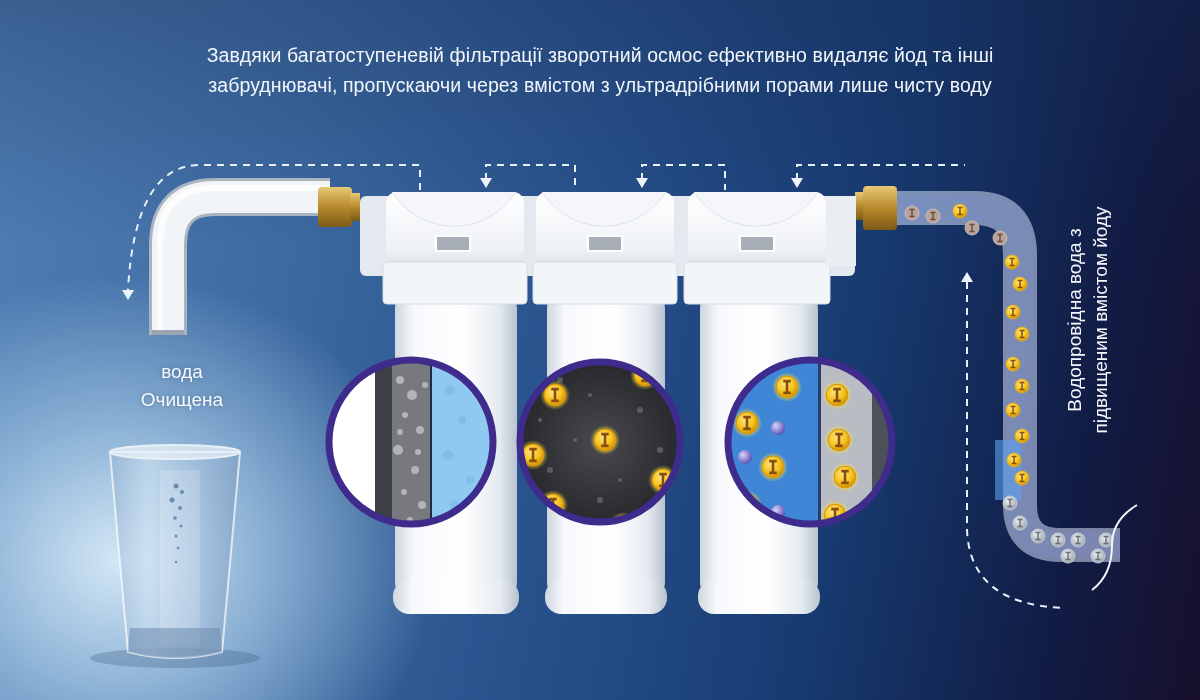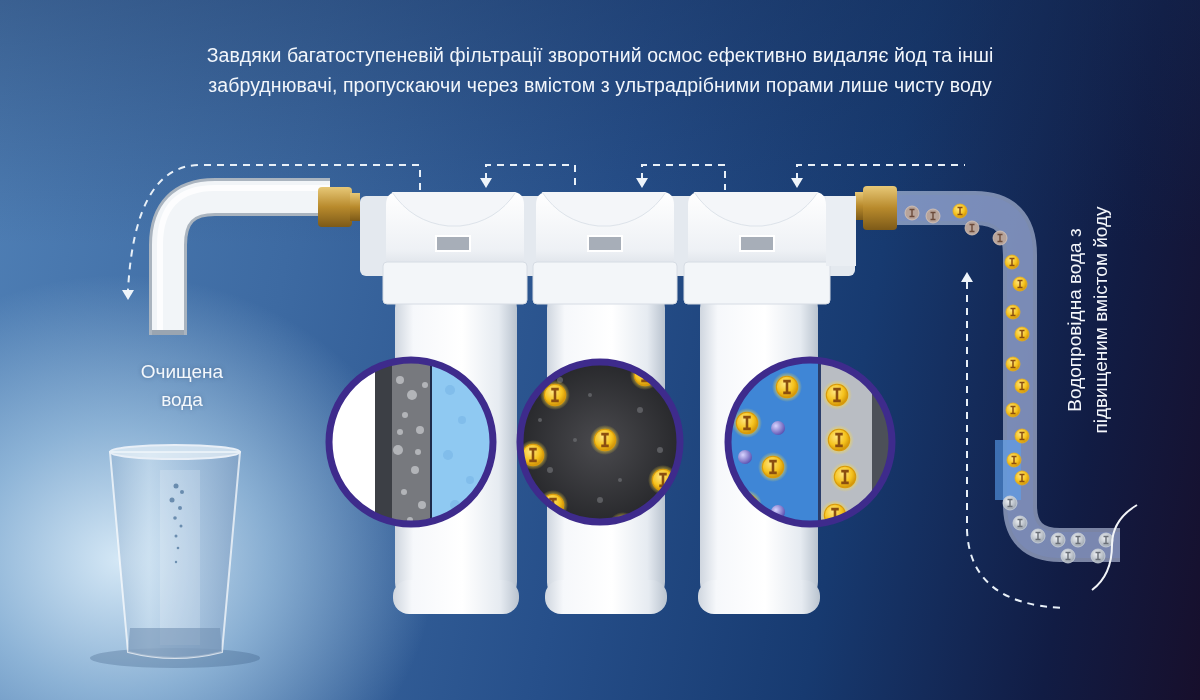--- a/index.html
+++ b/index.html
@@ -305,22 +305,22 @@
           <circle cx="175" cy="518" r="1.8"></circle>
           <circle cx="181" cy="526" r="1.5"></circle>
         <circle cx="176" cy="536" r="1.5"></circle>
           <circle cx="178" cy="548" r="1.3"></circle>
           <circle cx="176" cy="562" r="1.2"></circle>
       </g>
     </g>
   </svg>
 
   <div class="label-left">
+    <div>вода</div>
     <div>Очищена</div>
-    <div>вода</div>
   </div>
 
   <div class="label-right">
     <div class="label-right-inner">
       <div>Водопровідна вода з</div>
       <div>підвищеним вмістом йоду</div>
     </div>
   </div>
 </div>
 

